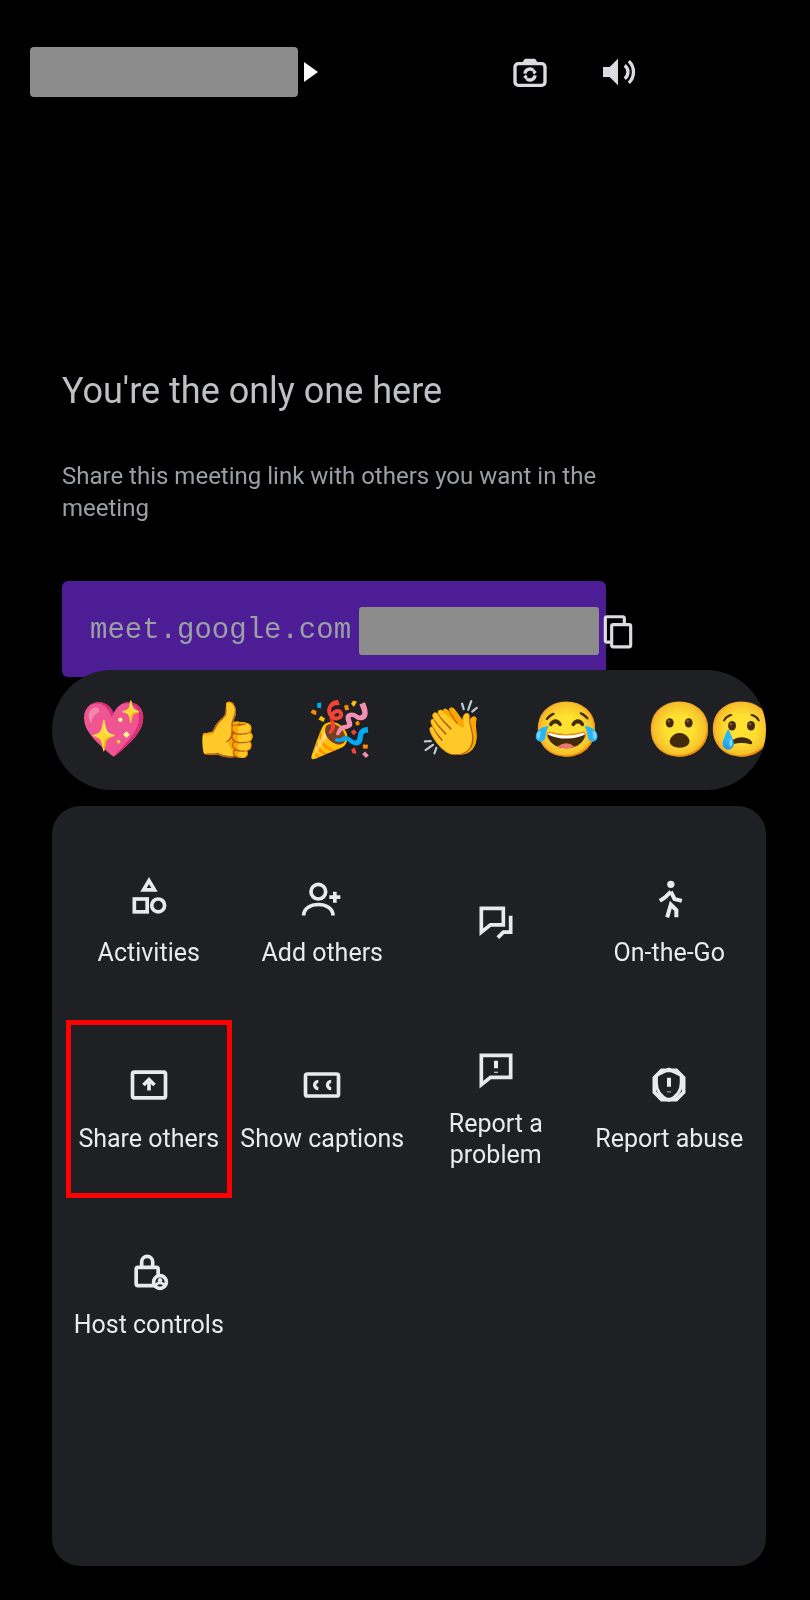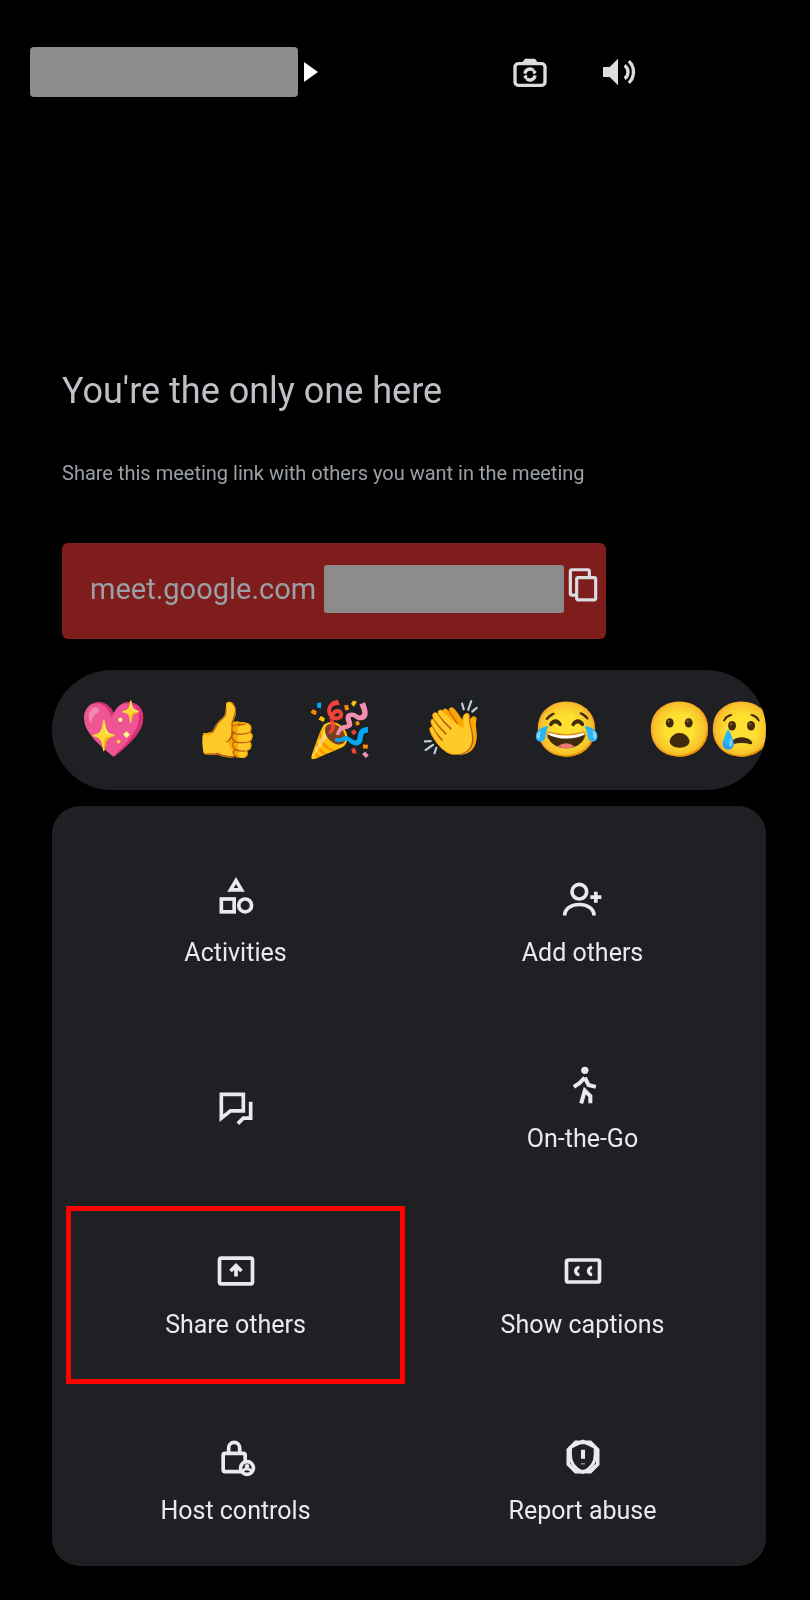--- a/index.html
+++ b/index.html
@@ -12,36 +12,36 @@
   .name-pill { width: 268px; height: 50px; background: #8c8c8c; border-radius: 4px; }
   .triangle-right { width: 0; height: 0; border-top: 10px solid transparent; border-bottom: 10px solid transparent; border-left: 14px solid #fff; margin-left: 6px; }
   .topbar-right { display: flex; align-items: center; gap: 48px; }
   .icon-btn { display: inline-flex; align-items: center; justify-content: center; cursor: pointer; }
   .icon-btn svg { width: 40px; height: 40px; stroke: #dadce0; fill: none; stroke-width: 2; }
   .icon-btn.speaker svg { fill: #dadce0; stroke: none; }
 
   
   .content { position: absolute; top: 370px; left: 62px; right: 62px; }
   .hdr { font-size: 36px; font-weight: 400; color: #bdc1c6; margin-bottom: 48px; }
-  .sub { font-size: 20px; font-weight: 400; color: #9aa0a6; line-height: 1.35; margin-bottom: 56px; }
-  .link-box { display: flex; align-items: flex-start; background: #7f1d1d; border-radius: 6px; padding: 22px 28px; height: 96px; }
+  .sub { font-size: 24px; font-weight: 400; color: #9aa0a6; line-height: 1.35; margin-bottom: 56px; }
+  .link-box { display: flex; align-items: flex-end; background: #4c1d95; border-radius: 6px; padding: 22px 28px; height: 96px; font-family: Liberation Mono, monospace; }
   .link-text-wrap { flex: 1; display: flex; align-items: center; gap: 4px; }
   .link-text { font-size: 29px; color: #9aa0a6; }
   .link-redact { width: 240px; height: 48px; background: #8c8c8c; border-radius: 3px; margin-left: 4px; }
   .copy-btn { cursor: pointer; }
   .copy-btn svg { width: 38px; height: 38px; stroke: #dadce0; fill: none; stroke-width: 2; }
 
   
   .emoji-bar { position: absolute; top: 670px; left: 52px; width: 714px; height: 120px; background: #1f2023; border-radius: 60px; display: flex; align-items: center; padding-left: 28px; gap: 46px; overflow: hidden; }
   .emoji { font-size: 54px; cursor: pointer; line-height: 1; }
   .emoji.partial { position: absolute; right: -10px; }
 
   
   .panel { position: absolute; top: 806px; left: 52px; width: 714px; height: 760px; background: #1f2023; border-radius: 28px; padding: 24px 10px; }
-  .grid { display: grid; grid-template-columns: repeat(2, 1fr); grid-auto-rows: 186px; }
+  .grid { display: grid; grid-template-columns: repeat(4, 1fr); grid-auto-rows: 186px; }
   .cell { display: flex; flex-direction: column; align-items: center; justify-content: center; gap: 16px; cursor: pointer; position: relative; }
   .cell .ic { width: 44px; height: 44px; display: flex; align-items: center; justify-content: center; }
   .cell .ic svg { width: 44px; height: 44px; stroke: #e8eaed; fill: none; stroke-width: 2; }
   .cell .lbl { font-size: 25px; color: #e8eaed; text-align: center; line-height: 1.25; max-width: 180px; font-weight: 400; }
   .highlight-box { position: absolute; border: 5px solid #ff0000; }
 </style>
 </head>
 <body>
 
 <div class="screen">
@@ -154,42 +154,51 @@
       <div class="cell">
         <div class="ic">
             <svg viewBox="0 0 24 24">
           <rect x="3" y="6" width="18" height="12" rx="1"></rect>
               <path d="M10 10a2 2 0 1 0 0 4M17 10a2 2 0 1 0 0 4" stroke-width="1.8"></path>
         </svg>
           </div>
         <div class="lbl">Show captions</div>
       </div>
 
+      <div class="cell">
+        <div class="ic">
+            <svg viewBox="0 0 24 24">
+          <path d="M4 4h16v12H9l-5 4V4z"></path>
+              <path d="M12 7v4M12 13v.5" stroke-width="2.2"></path>
+        </svg>
+          </div>
+        <div class="lbl">Report a problem</div>
+      </div>
+
+      <div class="cell">
+        <div class="ic">
+            <svg viewBox="0 0 24 24">
+          <path d="M12 2l8 4v5c0 5-3.5 9-8 11-4.5-2-8-6-8-11V6l8-4z" transform="scale(0.85) translate(2,2)"></path>
+          <path d="M8 4h8l4 4v8l-4 4H8l-4-4V8l4-4z"></path>
+              <path d="M12 8v5M12 15.5v.5" stroke-width="2.2"></path>
+        </svg>
+          </div>
+        <div class="lbl">Report abuse</div>
+      </div>
 
       <div class="cell">
         <div class="ic">
             <svg viewBox="0 0 24 24">
           <rect x="5" y="10" width="12" height="10" rx="1"></rect>
               <path d="M8 10V7a3 3 0 0 1 6 0v3"></path>
               <circle cx="18" cy="18" r="3.5" fill="#1f2023"></circle>
               <circle cx="18" cy="17" r="1.2" fill="#e8eaed" stroke="none"></circle>
               <path d="M15.5 20c.5-1 1.5-1.5 2.5-1.5s2 .5 2.5 1.5" stroke-width="1.5"></path>
         </svg>
           </div>
         <div class="lbl">Host controls</div>
       </div>
 
-      <div class="cell">
-        <div class="ic">
-            <svg viewBox="0 0 24 24">
-          <path d="M12 2l8 4v5c0 5-3.5 9-8 11-4.5-2-8-6-8-11V6l8-4z" transform="scale(0.85) translate(2,2)"></path>
-          <path d="M8 4h8l4 4v8l-4 4H8l-4-4V8l4-4z"></path>
-              <path d="M12 8v5M12 15.5v.5" stroke-width="2.2"></path>
-        </svg>
-          </div>
-        <div class="lbl">Report abuse</div>
-      </div>
-
 
     </div>
   </div>
 
 </div>
 
 </body></html>

